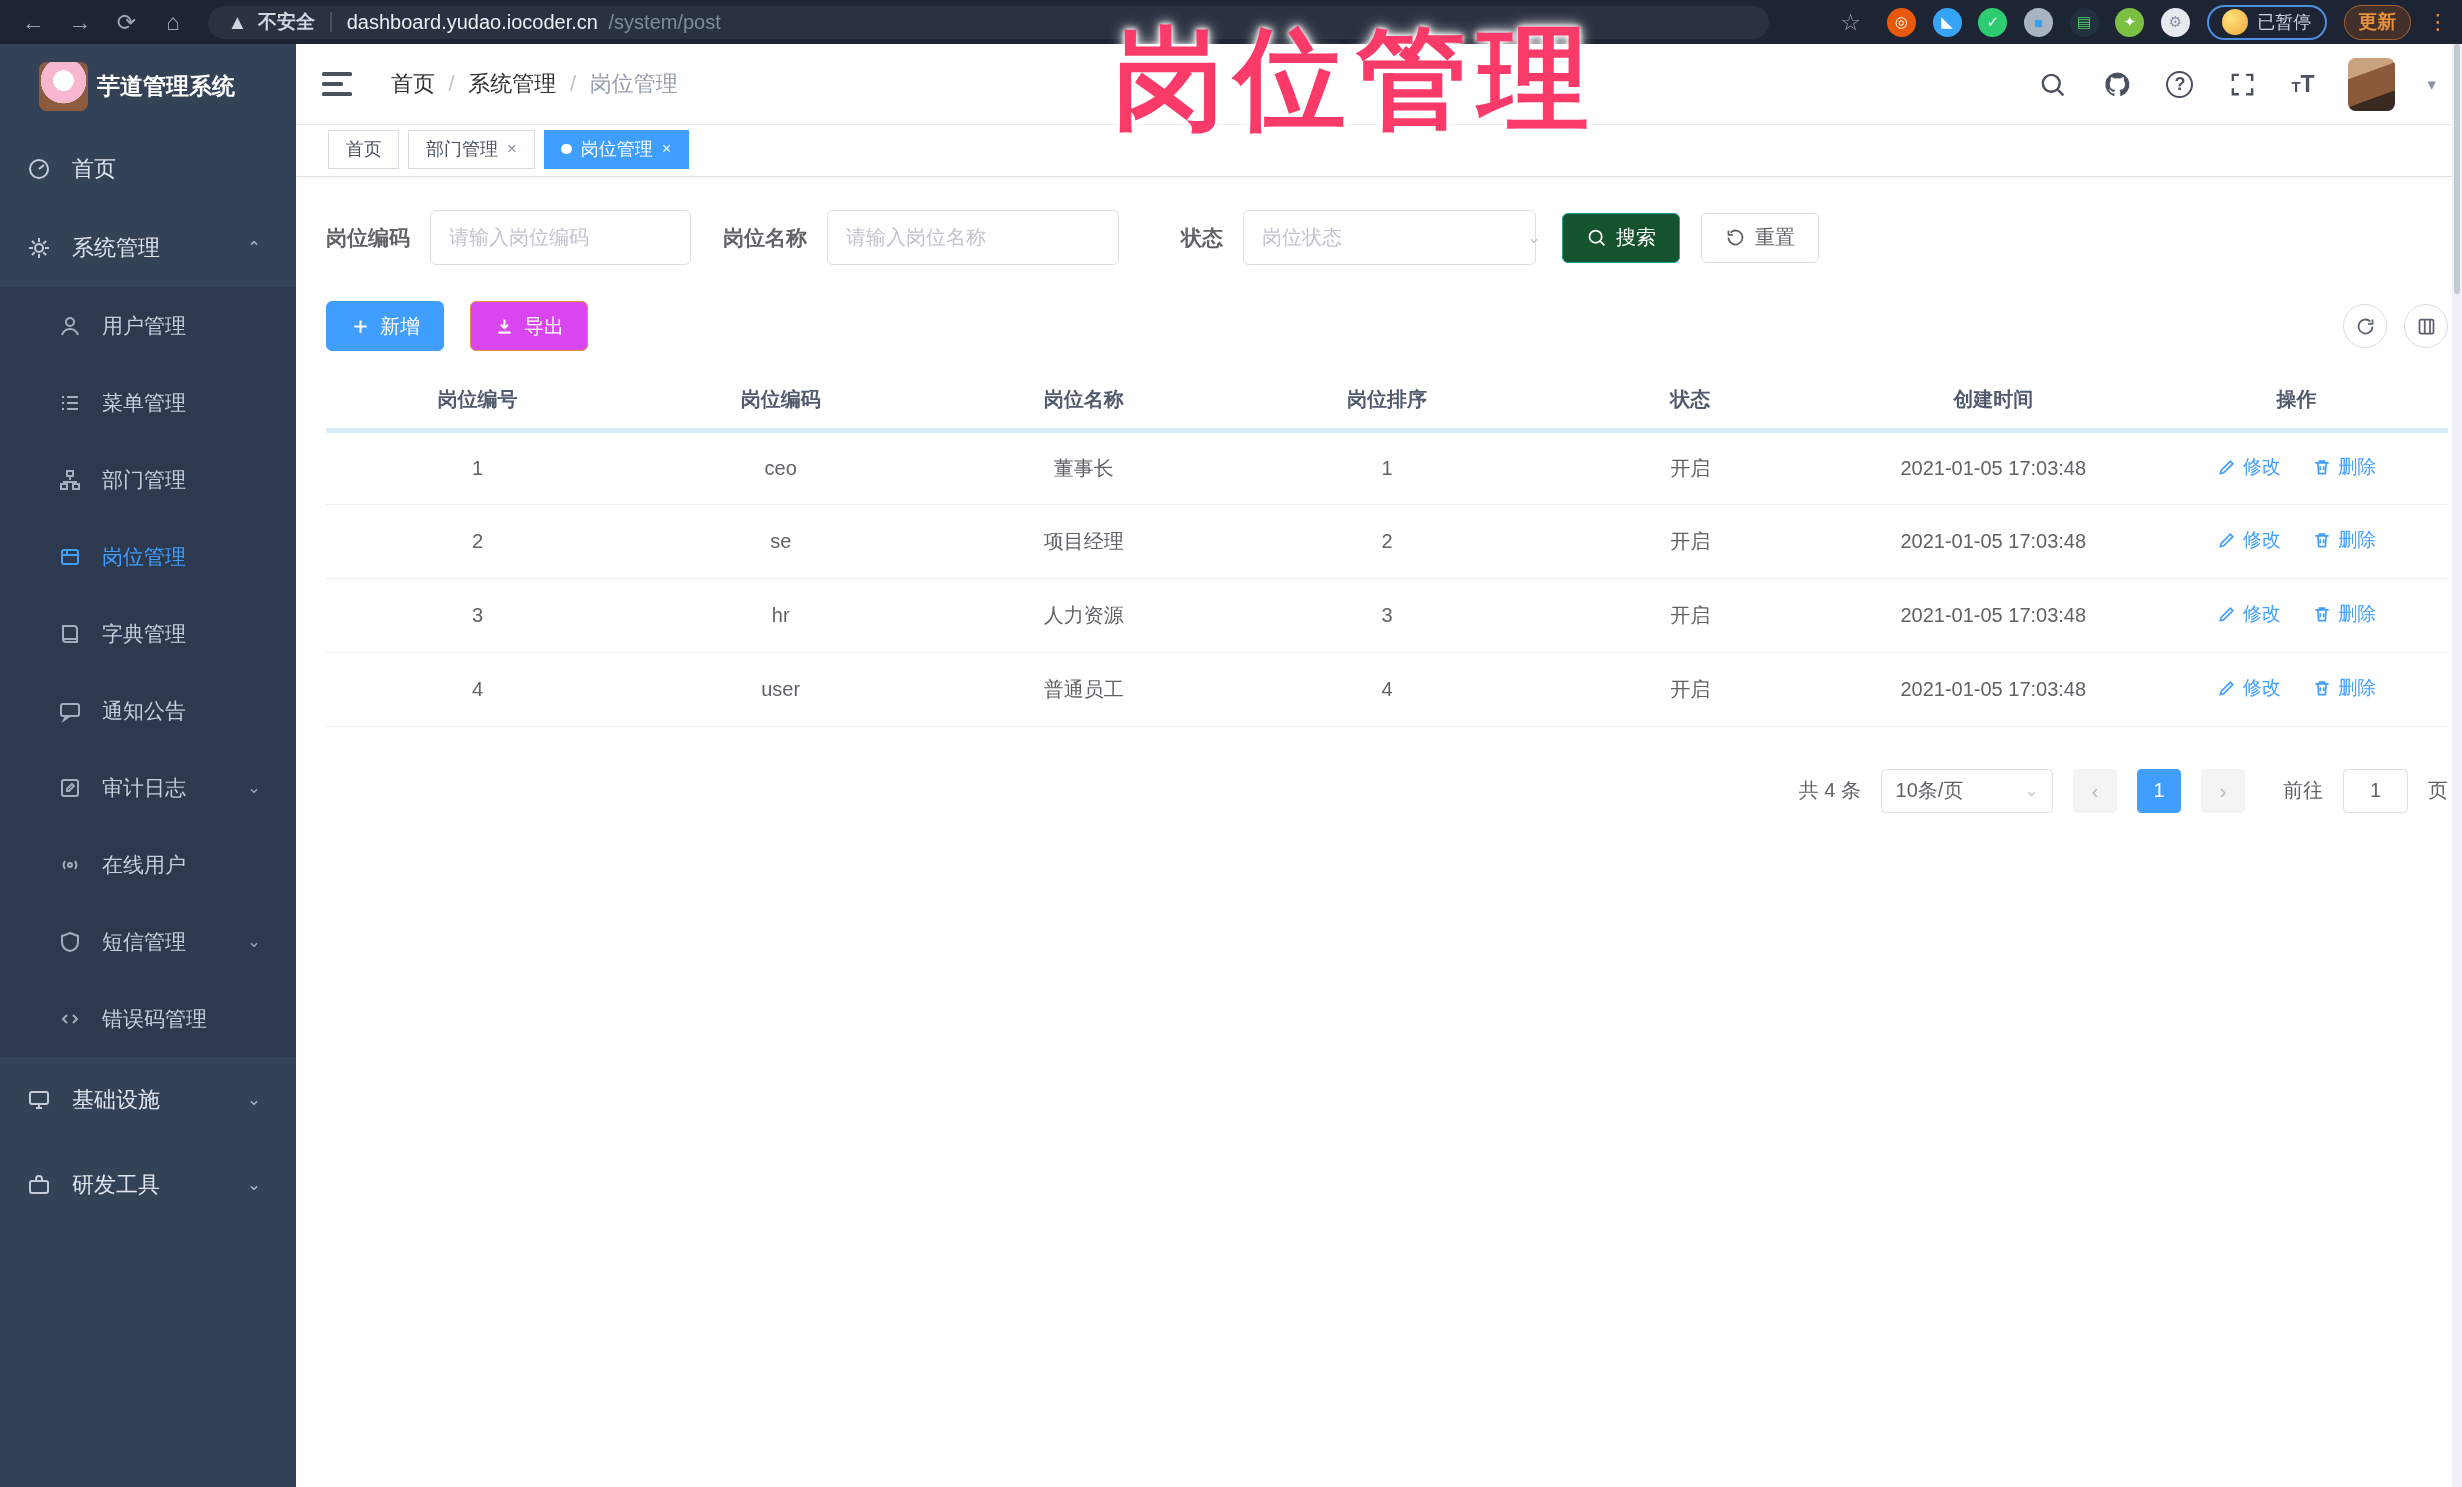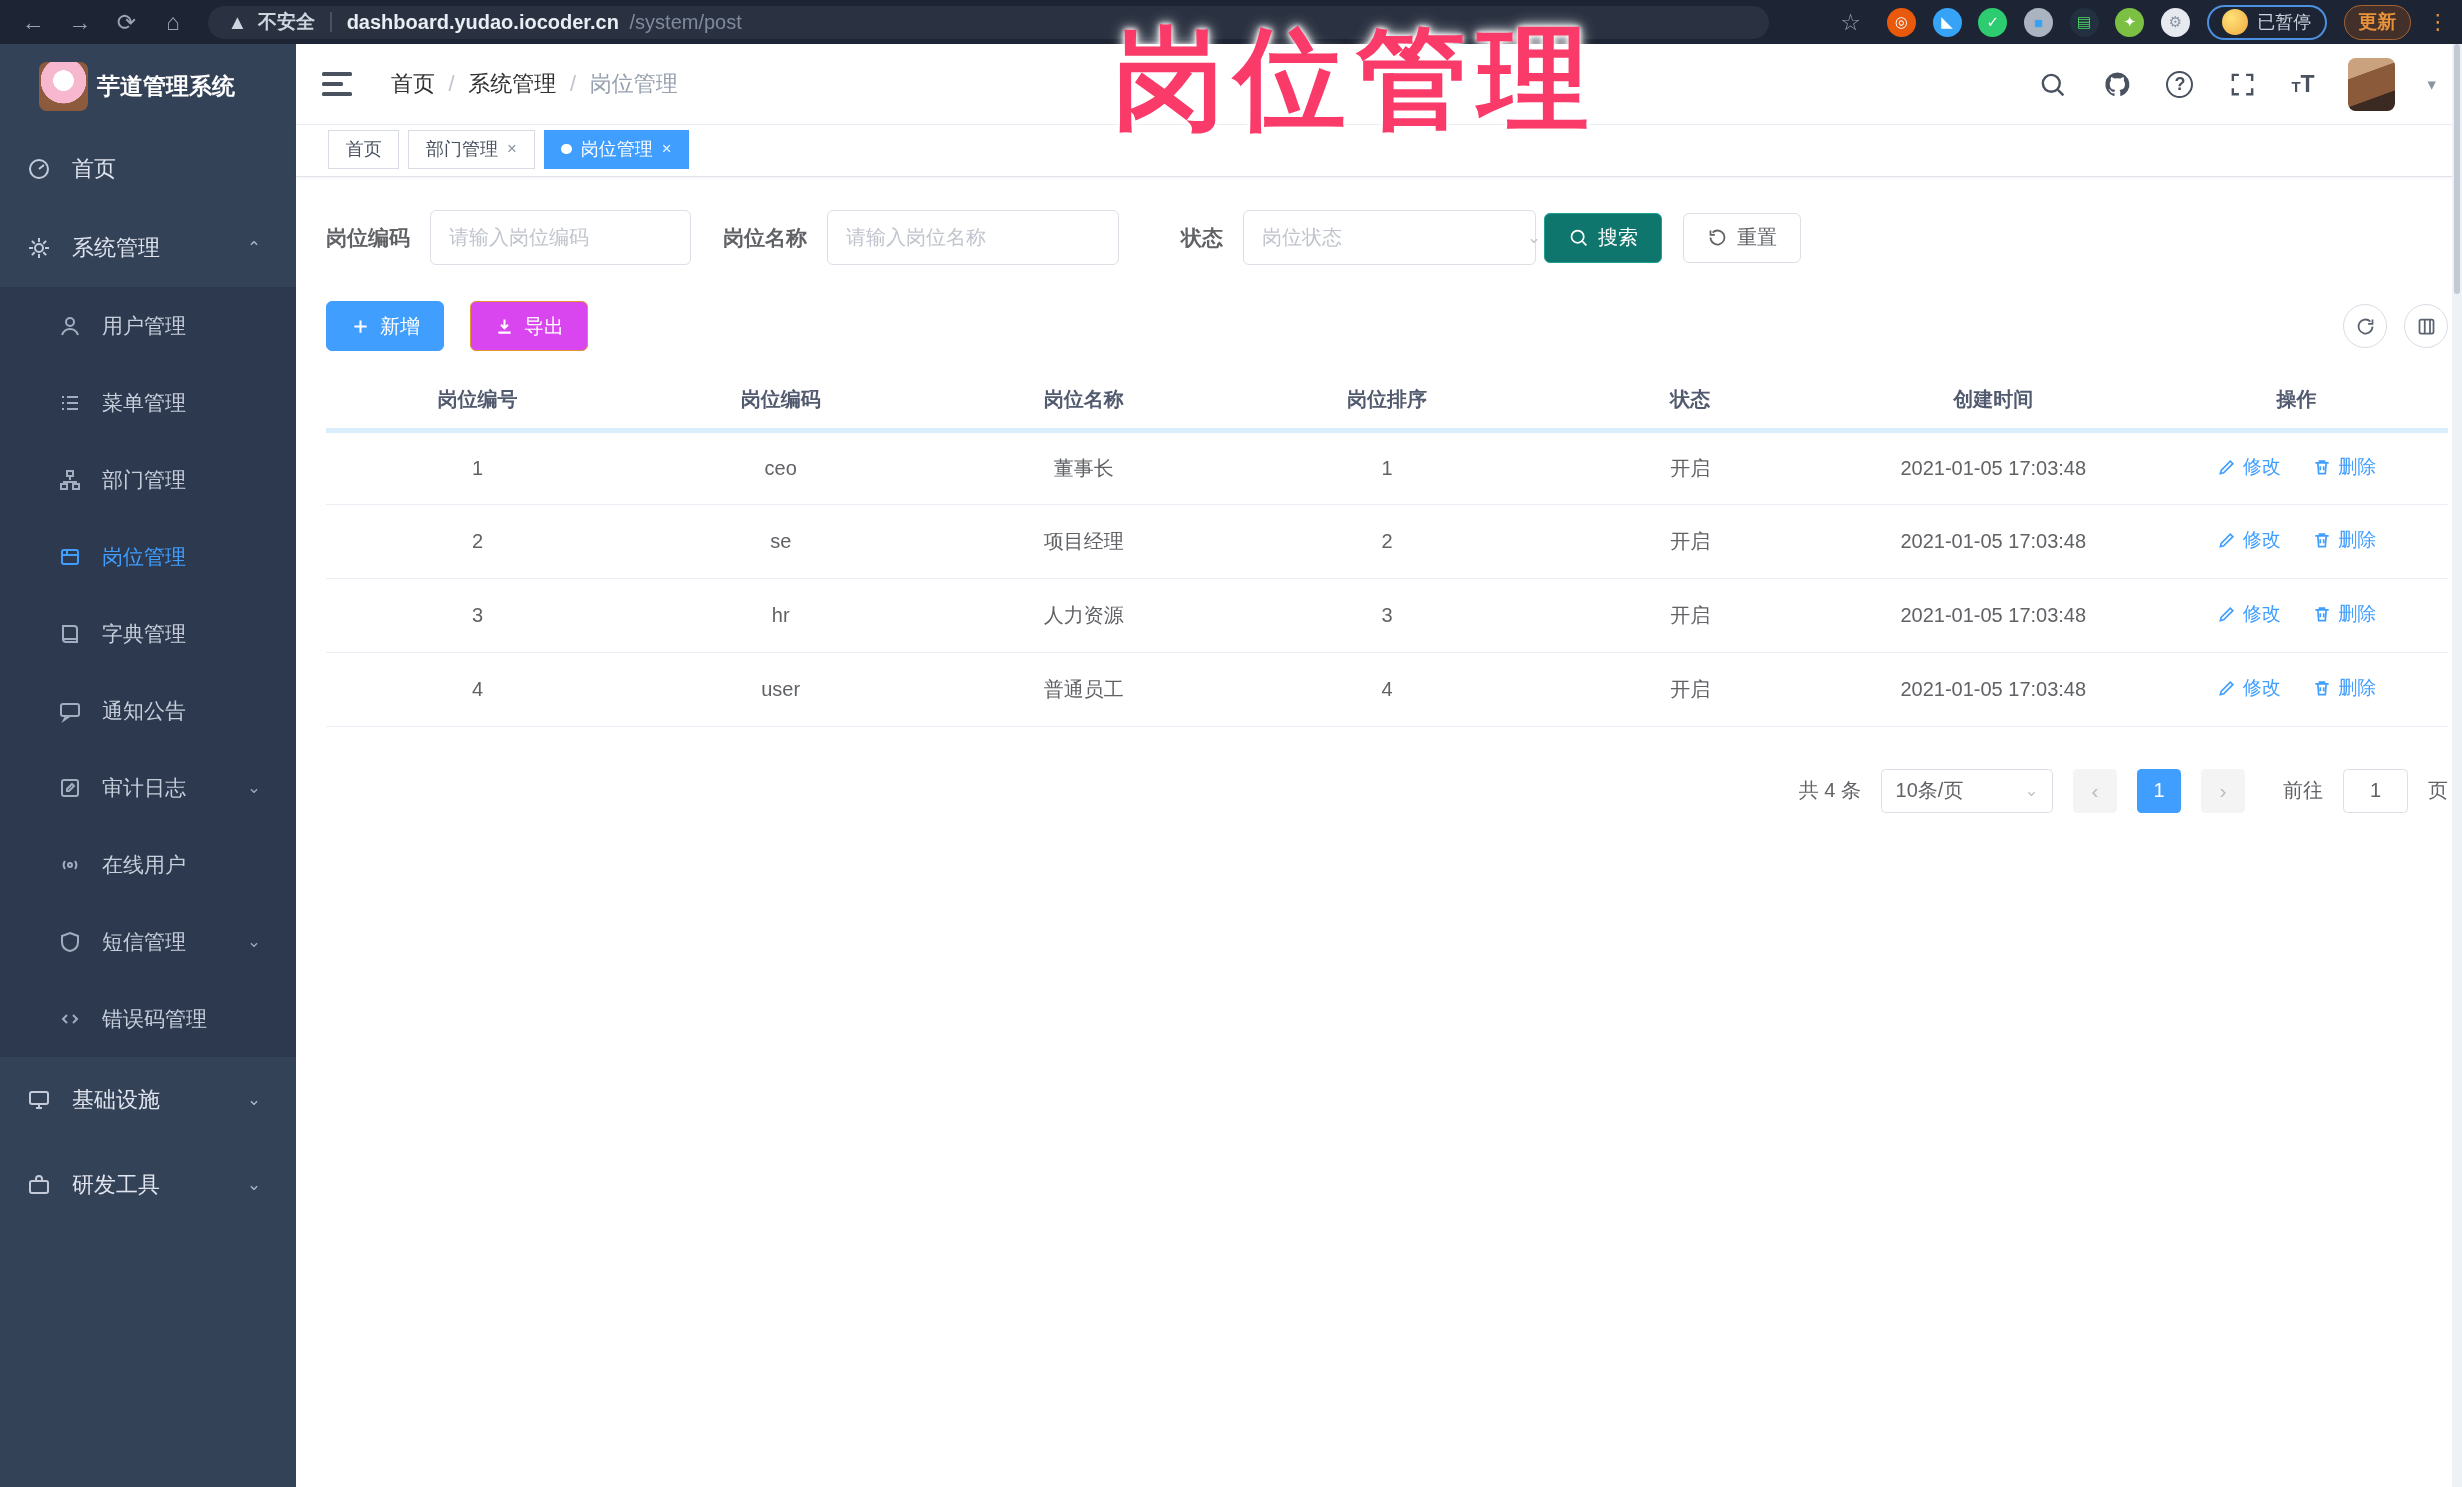--- a/index.html
+++ b/index.html
@@ -9,21 +9,21 @@
   
   .chrome { position:absolute; left:0; top:0; width:2462px; height:44px;
     background:#1d2433; display:flex; align-items:center; padding:0 13.6px; gap:7.6px; }
   .chrome .nav-ic { width:39px; height:33px; display:flex; align-items:center; justify-content:center;
     color:#9aa3b2; font-size:23px; border-radius:6px; }
   .url-pill { flex:1; max-width:1561px; height:33px; background:#2a3140; border-radius:16.7px;
     display:flex; align-items:center; padding:0 20px; gap:10.6px; margin-left:7.6px; }
   .url-pill .warn { color:#cfd5df; font-size:20px; }
   .url-pill .sec { color:#cfd5df; font-size:19px; font-weight:bold; }
   .url-pill .div { width:1.5px; height:20px; background:#495263; margin:0 4.5px; }
-  .url-host { color:#e9edf4; font-size:20px; font-weight:bold; }
+  .url-host { color:#e9edf4; font-size:20px; font-weight:normal; }
   .url-path { color:#7f8a9d; font-size:20px; }
   .chrome-right { display:flex; align-items:center; gap:16.7px; margin-left:auto; }
   .ext { width:29px; height:29px; border-radius:50%; display:flex; align-items:center; justify-content:center;
     font-size:15px; color:#fff; }
   .chip { display:flex; align-items:center; gap:9px; height:35px; border-radius:17.4px; padding:0 13.6px; }
   .chip.paused { border:2.3px solid #4d8fe0; color:#cdd3de; font-size:18px; }
   .chip .face { width:26px; height:26px; border-radius:50%; background:radial-gradient(circle at 35% 35%,#ffe27a,#f0a93c); }
   .chip.update { background:#43302a; border:1.5px solid #a8632f; color:#e8923c; font-size:19px; font-weight:bold; }
   .kebab { color:#e8923c; font-size:21px; letter-spacing:0; }
 
@@ -88,21 +88,21 @@
     color:#606266; outline:none; }
   .finput::placeholder { color:#c0c4cc; }
   .fselect { width:293px; height:55px; border:0.8px solid #dcdfe6; border-radius:6px;
     display:flex; align-items:center; padding:0 18px; cursor:pointer; }
   .fselect input { border:none; outline:none; flex:1; font-size:20px; color:#606266; }
   .fselect input::placeholder { color:#c0c4cc; }
   .fselect .chev { color:#c0c4cc; }
   .btn { display:inline-flex; align-items:center; justify-content:center; gap:9px; height:50px;
     border-radius:6px; font-size:20px; padding:0 23px; cursor:pointer; border:0.8px solid transparent; }
   .btn svg { width:21px; height:21px; }
-  .btn.search { background:#0f766e; border-color:#1ea393; color:#fff; margin-left:8px; }
+  .btn.search { background:#14532d; border-color:#1ea393; color:#fff; margin-left:26px; }
   .btn.reset { background:#fff; border-color:#dcdfe6; color:#606266; margin-left:21px; }
   .btn.add { background:#409eff; border-color:#409eff; color:#fff; }
   .btn.export { background:#d946ef; border-color:#e3942a; color:#fff; margin-left:26px; }
 
   .toolbar { display:flex; align-items:center; margin-top:36px; }
   .tool-right { margin-left:auto; display:flex; gap:16.7px; }
   .circ-btn { width:44px; height:44px; border-radius:50%; border:0.8px solid #d9dce3; background:#fff;
     display:flex; align-items:center; justify-content:center; color:#5a6270; cursor:pointer; }
   .circ-btn svg { width:21px; height:21px; }
 

